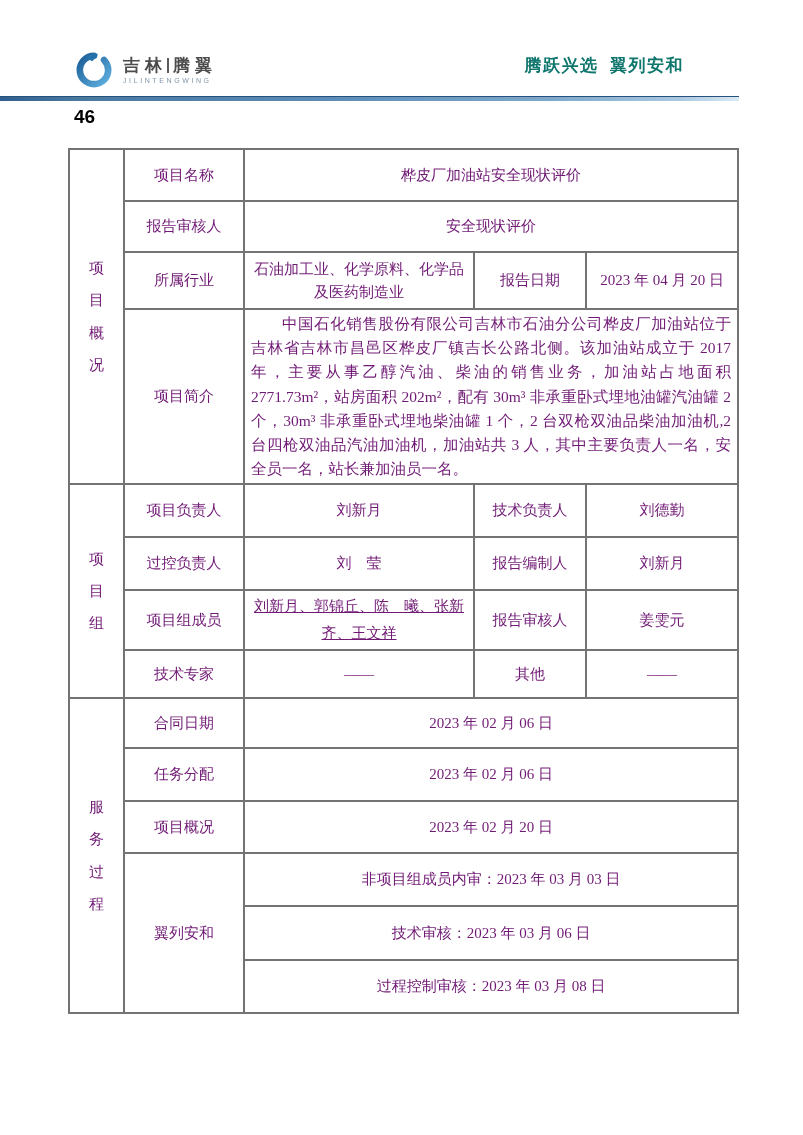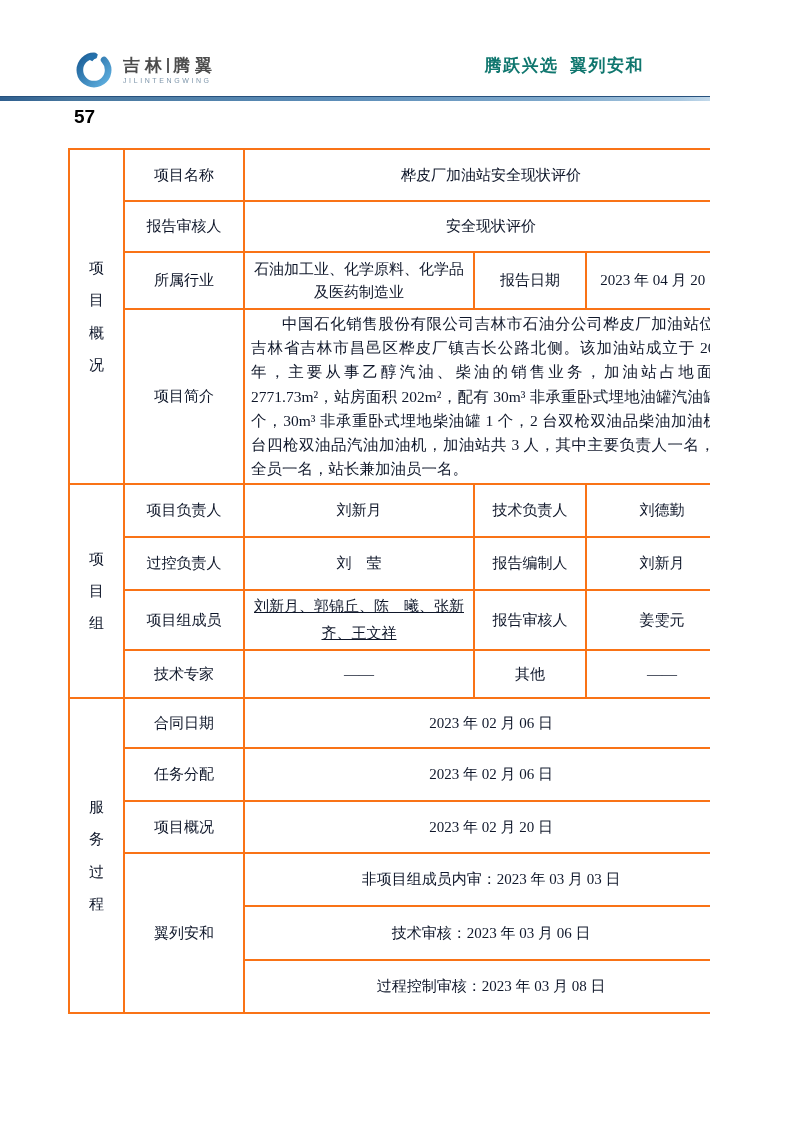--- a/index.html
+++ b/index.html
@@ -1,18 +1,18 @@
 <!DOCTYPE html>
 <html><head>
 <meta charset="utf-8">
 <style>
   html,body{margin:0;padding:0;background:#ffffff;}
   .page{
     position:relative;width:710px;height:1135px;background:#ffffff;overflow:hidden;
-    font-family:"Liberation Serif","DejaVu Serif",serif;color:#111;
+    font-family:"Liberation Serif","DejaVu Serif",serif;color:#111;padding-left:40px;
   }
   
   .logo{position:absolute;left:74px;top:50px;display:flex;align-items:center;gap:9px;}
   .logo-icon{width:40px;height:40px;flex:0 0 auto;}
   .logo-text{display:flex;flex-direction:column;justify-content:center;}
   .logo-cn{display:flex;align-items:center;font-size:17px;font-weight:bold;color:#4c4c4c;letter-spacing:5px;line-height:1;}
   .logo-divider{display:inline-block;width:2px;height:15px;background:#5a5a5a;margin:0 4px 0 0;}
   .logo-en{font-family:"Liberation Sans",sans-serif;font-size:7px;color:#7e96ab;letter-spacing:2.6px;margin-top:3px;line-height:1;}
   .slogan{
     position:absolute;right:66px;top:54px;font-size:17px;font-weight:bold;color:#0f766e;
@@ -26,21 +26,21 @@
   .page-number{
     position:absolute;left:74px;top:106px;
     font-family:"Liberation Sans",sans-serif;font-weight:bold;font-size:19px;color:#000;
   }
   
   table.doc{
     position:absolute;left:68px;top:148px;width:669px;
     border-collapse:collapse;table-layout:fixed;
   }
   table.doc td{
-    border:2px solid #f97316;font-size:15px;color:#0f172a;
+    border:2px solid #737373;font-size:15px;color:#701a75;
     text-align:center;vertical-align:middle;padding:2px 6px;overflow:hidden;
   }
   td.vlabel{padding:0;}
   .vtext{width:1.1em;margin:0 auto;line-height:2.15;word-break:break-all;text-align:center;font-size:15px;}
   td.industry{padding:2px 18px;line-height:1.5;}
   td.nowrap{white-space:nowrap;padding:2px 3px;}
   td.brief-cell{vertical-align:top;text-align:left;padding:8px 10px 4px 10px;margin-top:28px;}
   .brief-text{margin:0;text-indent:2em;text-align:justify;line-height:1.56;font-size:15.5px;}
   td.members{padding:2px 14px;line-height:1.8;text-decoration:underline;}
   td.left{text-align:left;padding-left:10px;}
@@ -67,21 +67,21 @@
         <span>吉林</span>
         <span class="logo-divider"></span>
         <span>腾翼</span>
       </div>
       <div class="logo-en">JILINTENGWING</div>
     </div>
   </div>
 
   <div class="slogan">腾跃兴选  翼列安和</div>
   <div class="header-rule"></div>
-  <div class="page-number">57</div>
+  <div class="page-number">46</div>
 
   <table class="doc">
     <colgroup>
       <col style="width:55px">
         <col style="width:120px">
         <col style="width:230px">
         <col style="width:112px">
         <col style="width:152px">
     </colgroup>
 

